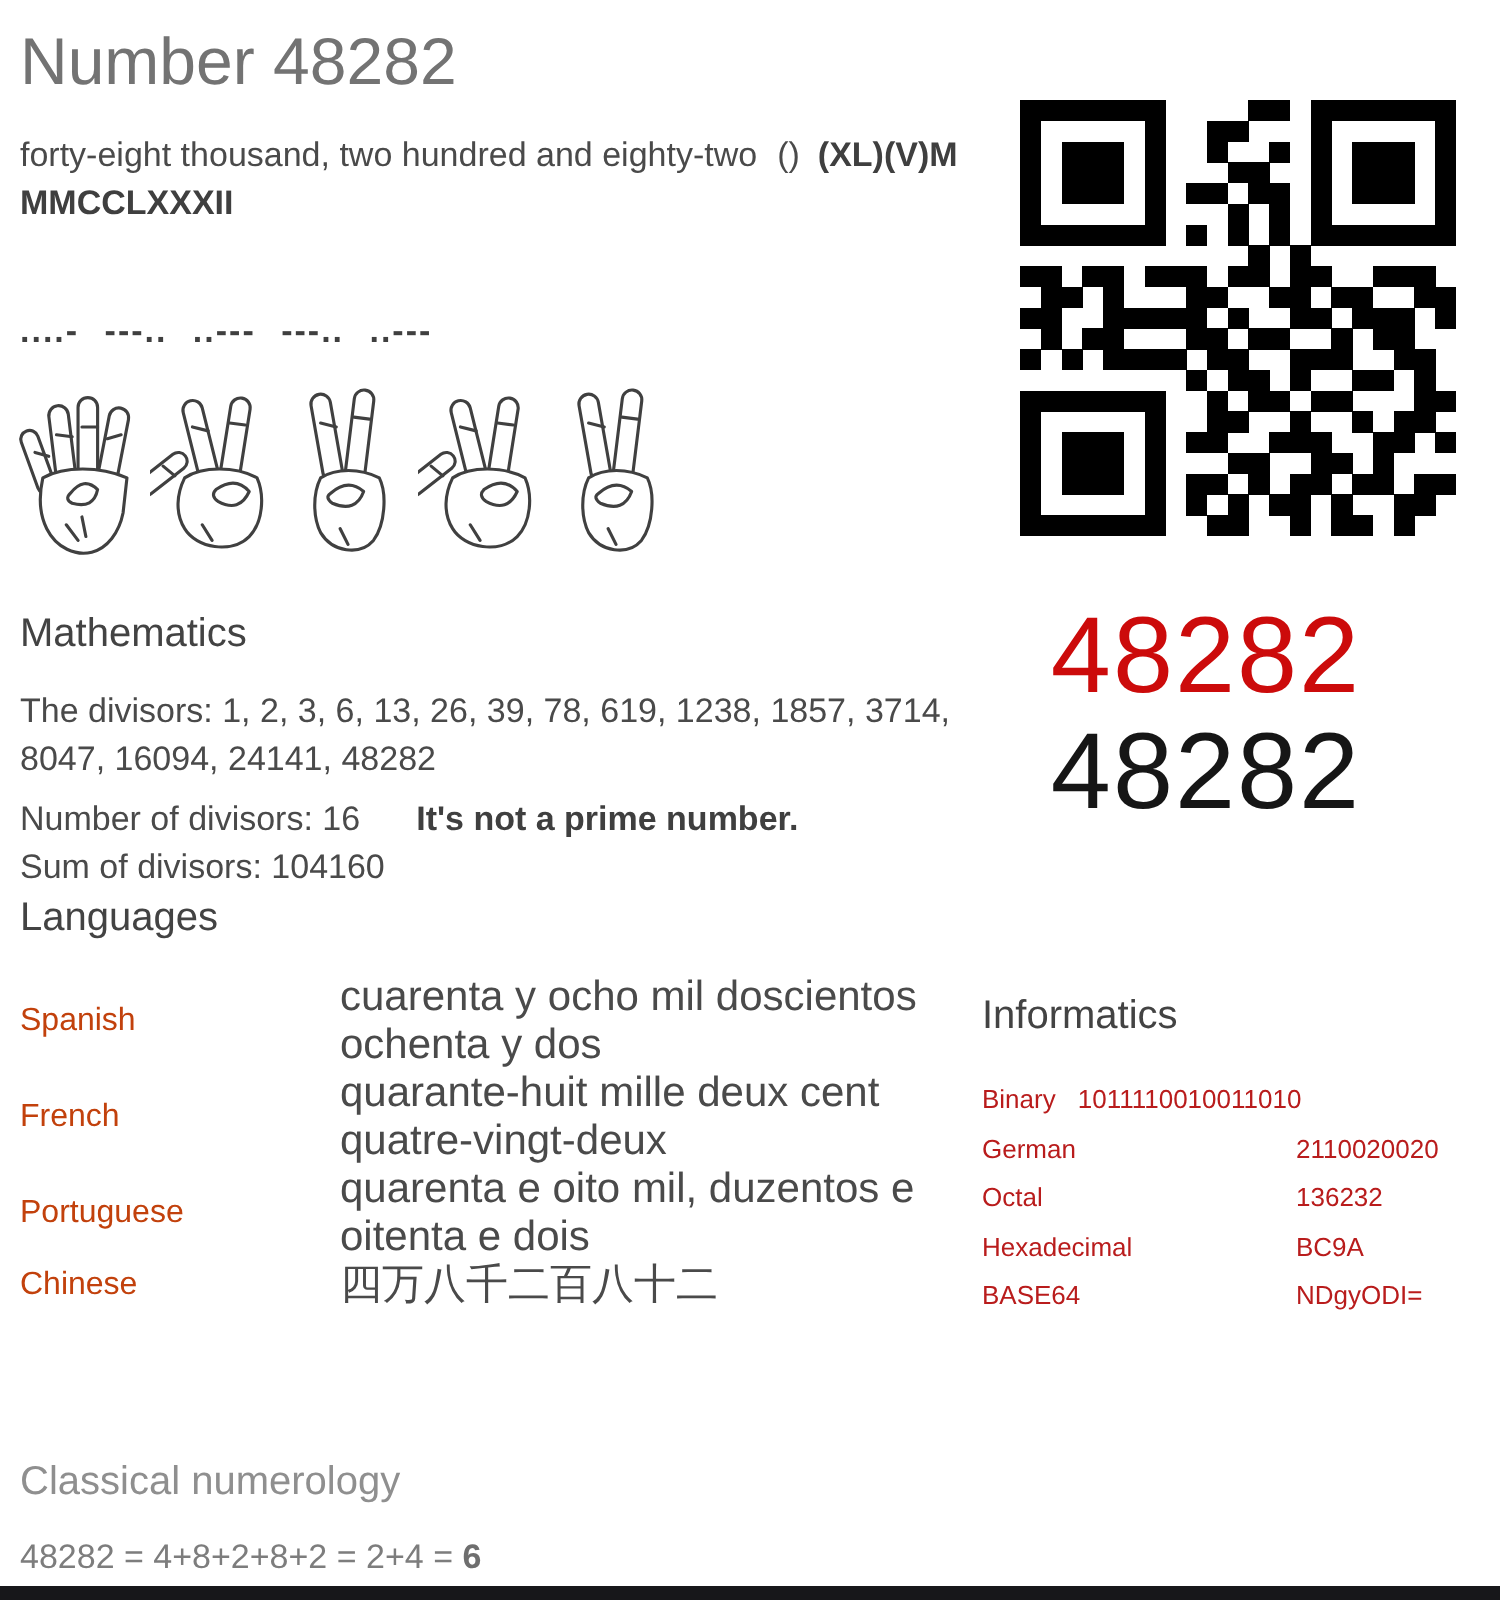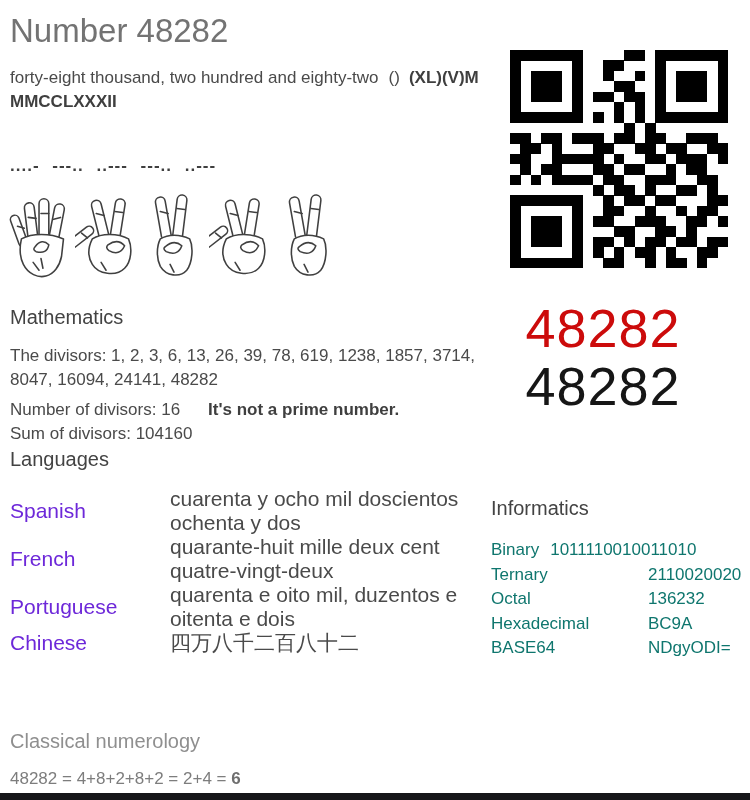--- a/index.html
+++ b/index.html
@@ -28,25 +28,25 @@
   .math-body .row2 { margin-top:6px; }
   .prime-note { font-weight:bold; color:#3f3f3f; margin-left:28px; }
 
   .bignums { left:482px; top:299px; width:242px; text-align:center; }
   .num-red   { font-size:54px; line-height:59px; letter-spacing:1px; }
   .num-black { font-size:54px; line-height:57px; letter-spacing:1px; }
 
   .lang-head { left:10px; top:442px; }
   .lang-table { left:10px; top:487px; width:472px; }
   .lrow { display:flex; align-items:center; }
-  .llabel { width:160px; font-size:21px; color:#6d28d9; }
+  .llabel { width:160px; font-size:16px; color:#c2410c; }
   .lvalue { width:312px; font-size:21px; line-height:24px; color:#4a4a4a; overflow-wrap:anywhere; }
 
   .info-head { left:491px; top:491px; }
-  .info-table { left:491px; top:538px; width:256px; font-size:17px; line-height:24.5px; color:#0f766e; }
+  .info-table { left:491px; top:538px; width:256px; font-size:13px; line-height:24.5px; color:#b91c1c; }
   .irow { display:flex; }
   .ilabel { width:157px; flex:none; }
   .irow.inline .ilabel { width:auto; margin-right:11px; }
   .ivalue { white-space:nowrap; }
 
   .numer-head { left:10px; top:724px; color:#8f8f8f !important; }
   .numer-head h2, h2.gray { color:#8f8f8f; }
   .formula { left:10px; top:769px; font-size:17px; color:#7d7d7d; }
   .formula b { color:#6e6e6e; }
 
@@ -380,21 +380,21 @@
     </div>
   </div>
 
 <h2 class="abs section info-head">Informatics</h2>
 <div class="abs info-table" id="infoTable">
     <div class="irow inline">
       <div class="ilabel">Binary</div>
       <div class="ivalue">1011110010011010</div>
     </div>
     <div class="irow">
-      <div class="ilabel">Ternary</div>
+      <div class="ilabel">German</div>
       <div class="ivalue">2110020020</div>
     </div>
     <div class="irow">
       <div class="ilabel">Octal</div>
       <div class="ivalue">136232</div>
     </div>
     <div class="irow">
       <div class="ilabel">Hexadecimal</div>
       <div class="ivalue">BC9A</div>
     </div>

